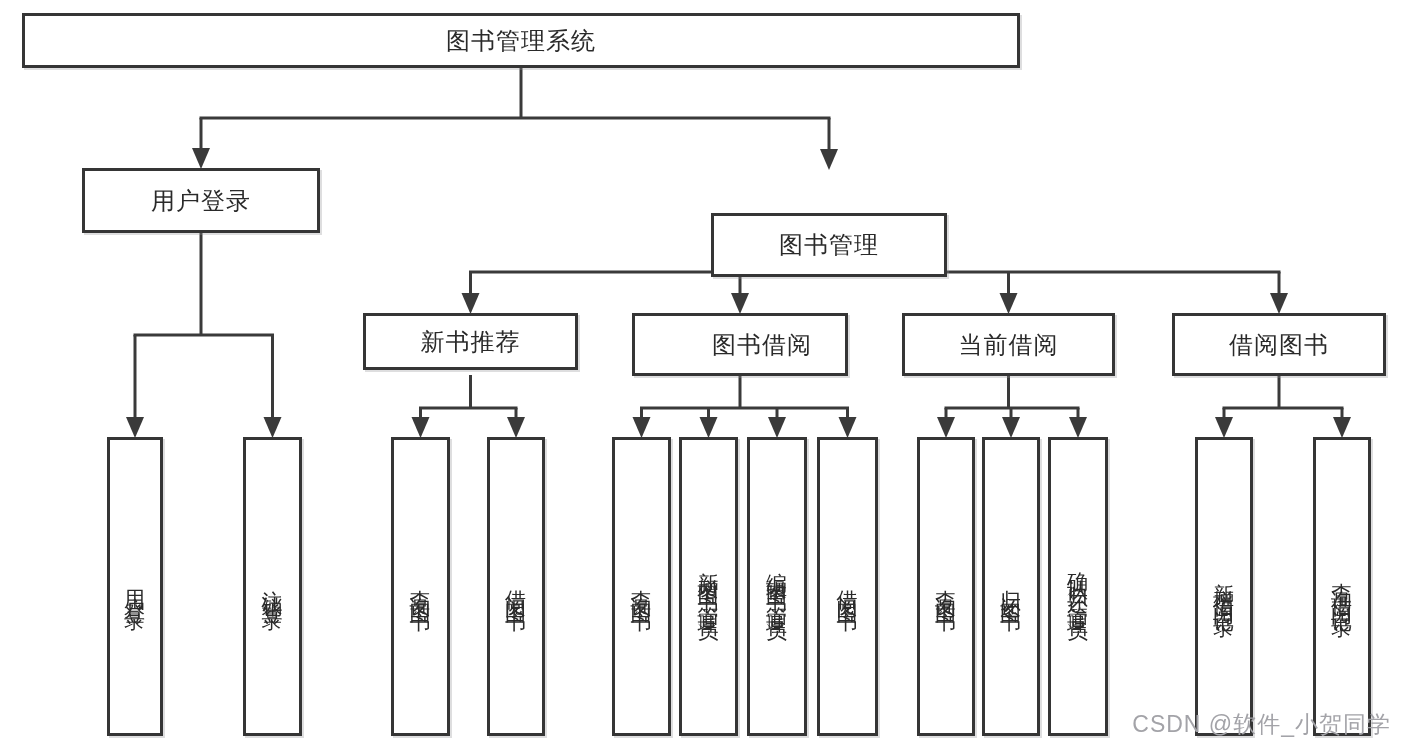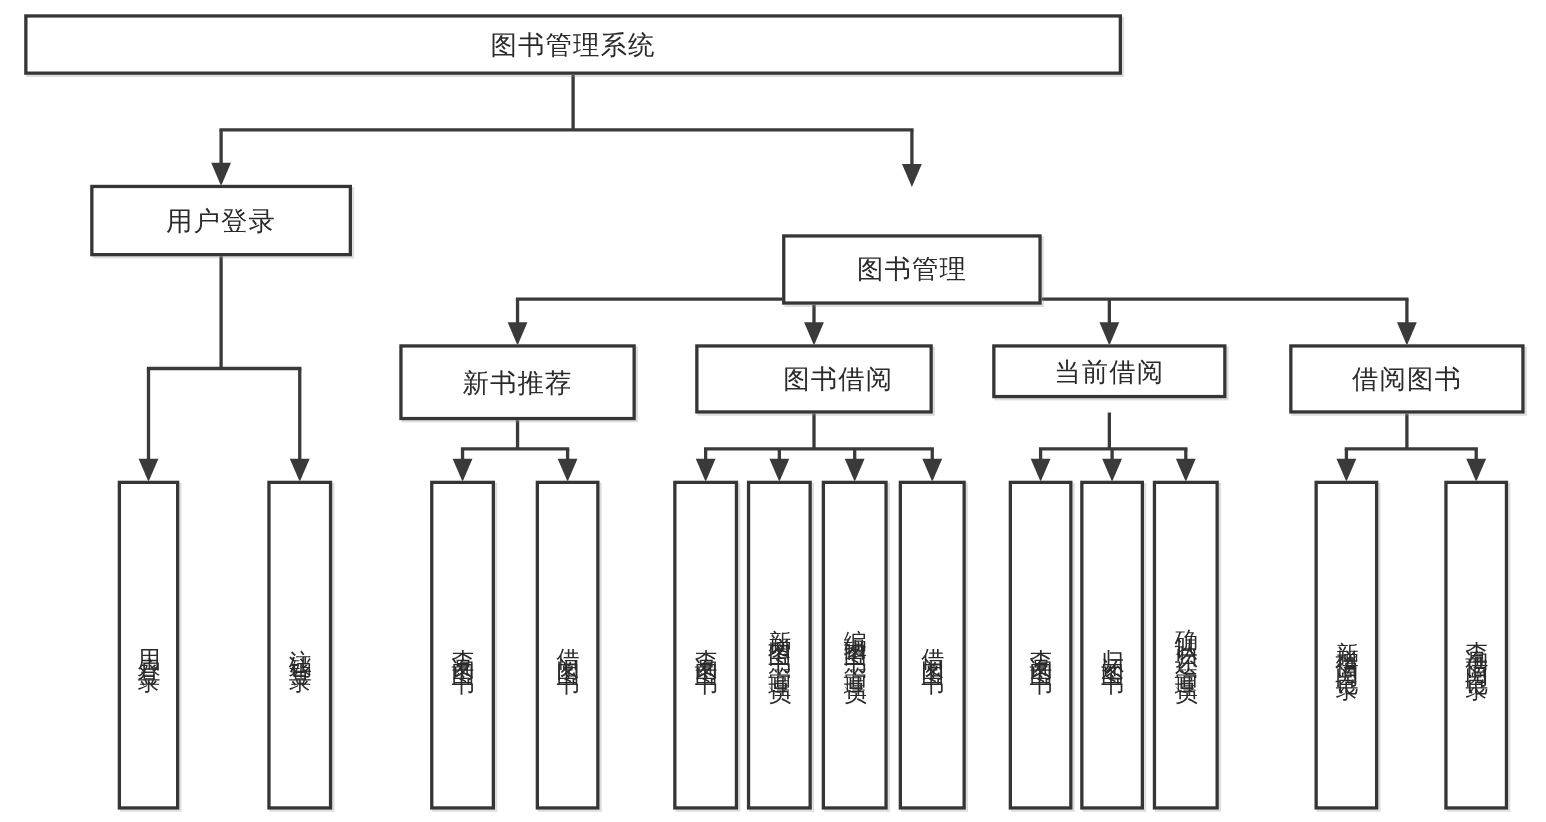--- a/index.html
+++ b/index.html
@@ -120,27 +120,27 @@
   <div id="nodes">
       <div class="node node-h" style="left: 22px; top: 13px; width: 998px; height: 55px;">
         <span class="label">图书管理系统</span>
       </div>
       <div class="node node-h" style="left: 82px; top: 168px; width: 238px; height: 65px;">
         <span class="label">用户登录</span>
       </div>
       <div class="node node-h" style="left: 711px; top: 169px; width: 236px; height: 64px; margin-top: 44px;">
         <span class="label">图书管理</span>
       </div>
-      <div class="node node-h" style="left: 363px; top: 313px; width: 215px; height: 69px;">
+      <div class="node node-h" style="left: 363px; top: 313px; width: 215px; height: 57px;">
         <span class="label">新书推荐</span>
       </div>
       <div class="node node-h" style="left: 632px; top: 313px; width: 216px; height: 63px; padding-left: 44px;">
         <span class="label">图书借阅</span>
       </div>
-      <div class="node node-h" style="left: 902px; top: 313px; width: 213px; height: 49px;">
+      <div class="node node-h" style="left: 902px; top: 313px; width: 213px; height: 63px;">
         <span class="label">当前借阅</span>
       </div>
       <div class="node node-h" style="left: 1172px; top: 313px; width: 214px; height: 63px;">
         <span class="label">借阅图书</span>
       </div>
       <div class="node node-v" style="left: 107px; top: 437px; width: 56px; height: 299px;">
         <span class="label">用户登录</span>
       </div>
       <div class="node node-v" style="left: 243px; top: 437px; width: 59px; height: 299px;">
         <span class="label">注销登录</span>
@@ -172,13 +172,14 @@
       <div class="node node-v" style="left: 1048px; top: 437px; width: 60px; height: 299px;">
         <span class="label">确认归还（管理员）</span>
       </div>
       <div class="node node-v" style="left: 1195px; top: 437px; width: 58px; height: 299px;">
         <span class="label">新增借阅记录</span>
       </div>
       <div class="node node-v" style="left: 1313px; top: 437px; width: 58px; height: 299px;">
         <span class="label">查询借阅记录</span>
       </div>
     </div>
+  <div class="watermark">CSDN @软件_小贺同学</div>
 </div>
 
 </body></html>

